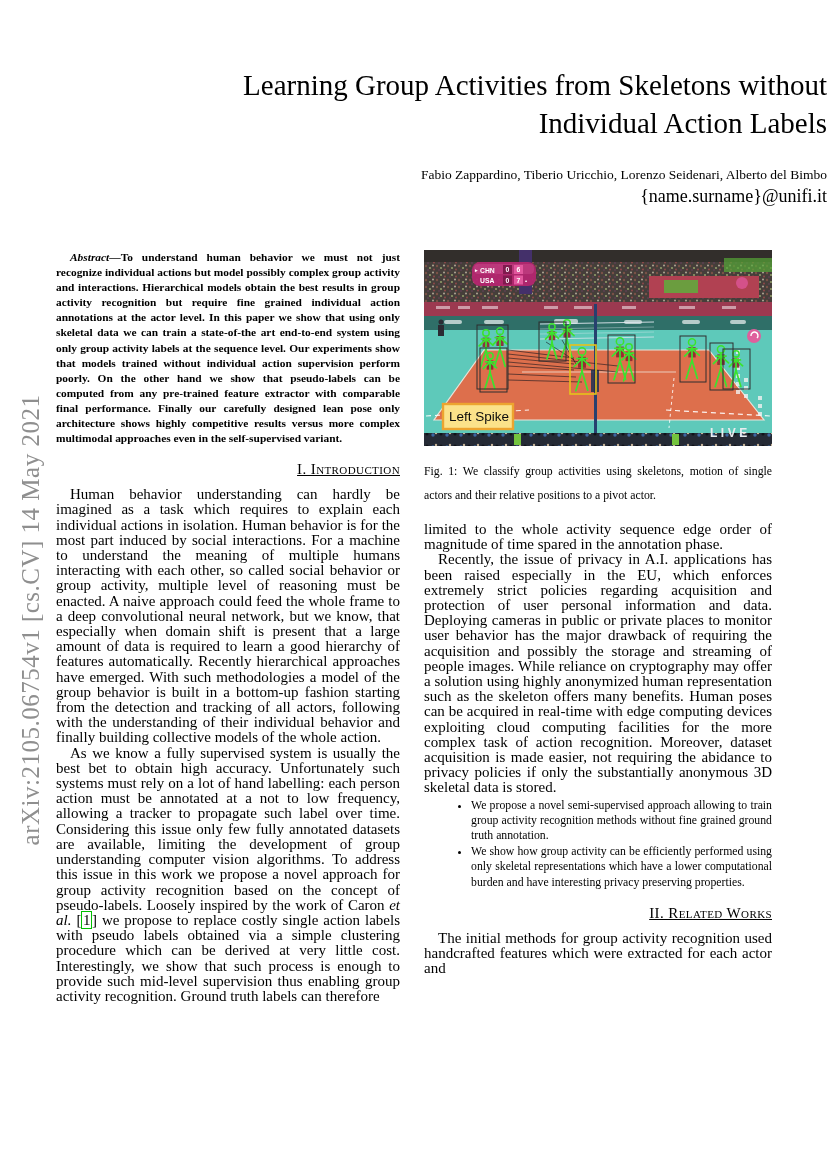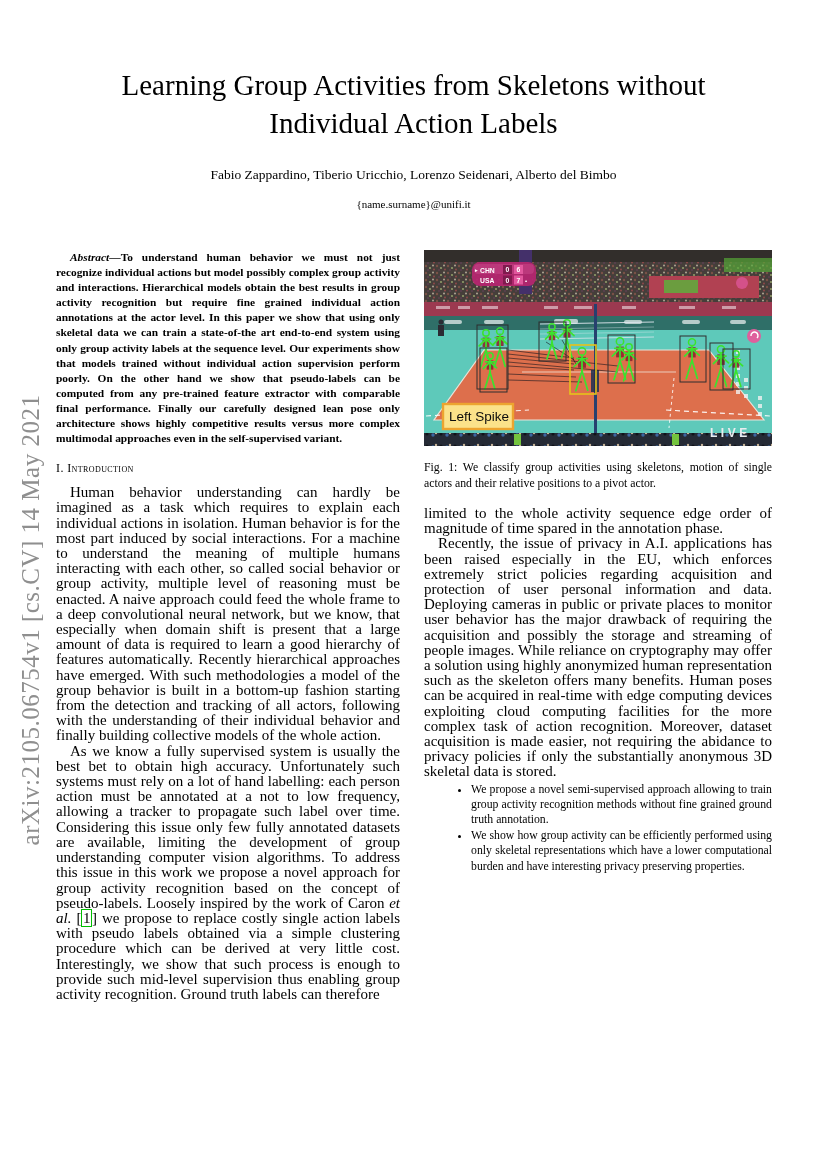--- a/index.html
+++ b/index.html
@@ -1,38 +1,38 @@
 <!DOCTYPE html>
 <html><head>
 <meta charset="utf-8">
 <style>
   html,body{margin:0;padding:0;background:#ffffff;}
   .page{position:relative;width:827px;height:1170px;background:#ffffff;overflow:hidden;
         font-family:"Liberation Serif",serif;color:#000;}
   .watermark{position:absolute;top:620px;left:31px;transform:translate(-50%,-50%) rotate(-90deg);
         white-space:nowrap;font-size:25px;letter-spacing:0.5px;color:#8f8f8f;
         font-family:"Liberation Serif",serif;}
-  .titleblock{position:absolute;top:66px;left:0;width:827px;text-align:center;}
+  .titleblock{position:absolute;top:66px;left:0;width:827px;text-align:right;}
   .title{font-size:29px;font-weight:normal;line-height:38px;margin:0;}
   .authors{margin-top:25px;font-size:13.5px;}
   .affil{margin-top:4px;font-size:12.5px;}
-  .email{margin-top:15px;font-size:11px;}
+  .email{margin-top:3px;font-size:18px;}
   .cols{position:absolute;top:250px;left:56px;width:716px;display:flex;gap:24px;}
   .col{width:348px;}
   .abstract{font-size:11.4px;font-weight:bold;line-height:15.1px;text-align:justify;
         margin:0;text-indent:14px;}
   .abs-prefix{font-style:italic;}
-  .sec{text-align:left;font-size:12px;font-weight:normal;font-variant:small-caps;
-        letter-spacing:0.4px;margin:15px 0 9px 0;}
+  .sec{text-align:right;font-size:15px;font-weight:normal;font-variant:small-caps;
+        letter-spacing:0.4px;margin:15px 0 9px 0;text-decoration:underline;}
   .body{font-size:15px;line-height:15.2px;text-align:justify;margin:0;}
   .indent{text-indent:14px;}
   .seg-italic{font-style:italic;}
   .seg-cite{border:1px solid #00bf00;padding:0 0.5px;}
   figure{margin:0;}
-  .caption{font-size:11.75px;line-height:16px;text-align:justify;margin-top:10px;}
+  .caption{font-size:11.75px;line-height:24px;text-align:justify;margin-top:10px;}
   .after-caption{margin-top:14px;}
   .bullets{margin:2px 0 2px 0;padding-left:31px;}
   .bullets li{font-size:11.75px;line-height:15.2px;text-align:justify;margin:0 0 1px 16px;}
 </style>
 </head>
 <body>
 
 <div class="page">
 
   <div class="watermark">arXiv:2105.06754v1  [cs.CV]  14 May 2021</div>
@@ -310,16 +310,18 @@
         </svg>
         <figcaption class="caption">Fig. 1: We classify group activities using skeletons, motion of single actors and their relative positions to a pivot actor.</figcaption>
       </figure>
 
       <p class="body after-caption">limited to the whole activity sequence edge order of magnitude of time spared in the annotation phase.</p>
       <p class="body indent">Recently, the issue of privacy in A.I. applications has been raised especially in the EU, which enforces extremely strict policies regarding acquisition and protection of user personal information and data. Deploying cameras in public or private places to monitor user behavior has the major drawback of requiring the acquisition and possibly the storage and streaming of people images. While reliance on cryptography may offer a solution using highly anonymized human representation such as the skeleton offers many benefits. Human poses can be acquired in real-time with edge computing devices exploiting cloud computing facilities for the more complex task of action recognition. Moreover, dataset acquisition is made easier, not requiring the abidance to privacy policies if only the substantially anonymous 3D skeletal data is stored.</p>
       <ul class="bullets">
           <li>We propose a novel semi-supervised approach allowing to train group activity recognition methods without fine grained ground truth annotation.</li>
           <li>We show how group activity can be efficiently performed using only skeletal representations which have a lower computational burden and have interesting privacy preserving properties.</li>
         </ul>
+      <h2 class="sec">II. Related Works</h2>
+      <p class="body indent">The initial methods for group activity recognition used handcrafted features which were extracted for each actor and</p>
     </div>
 
   </div>
 </div>
 
 </body></html>

